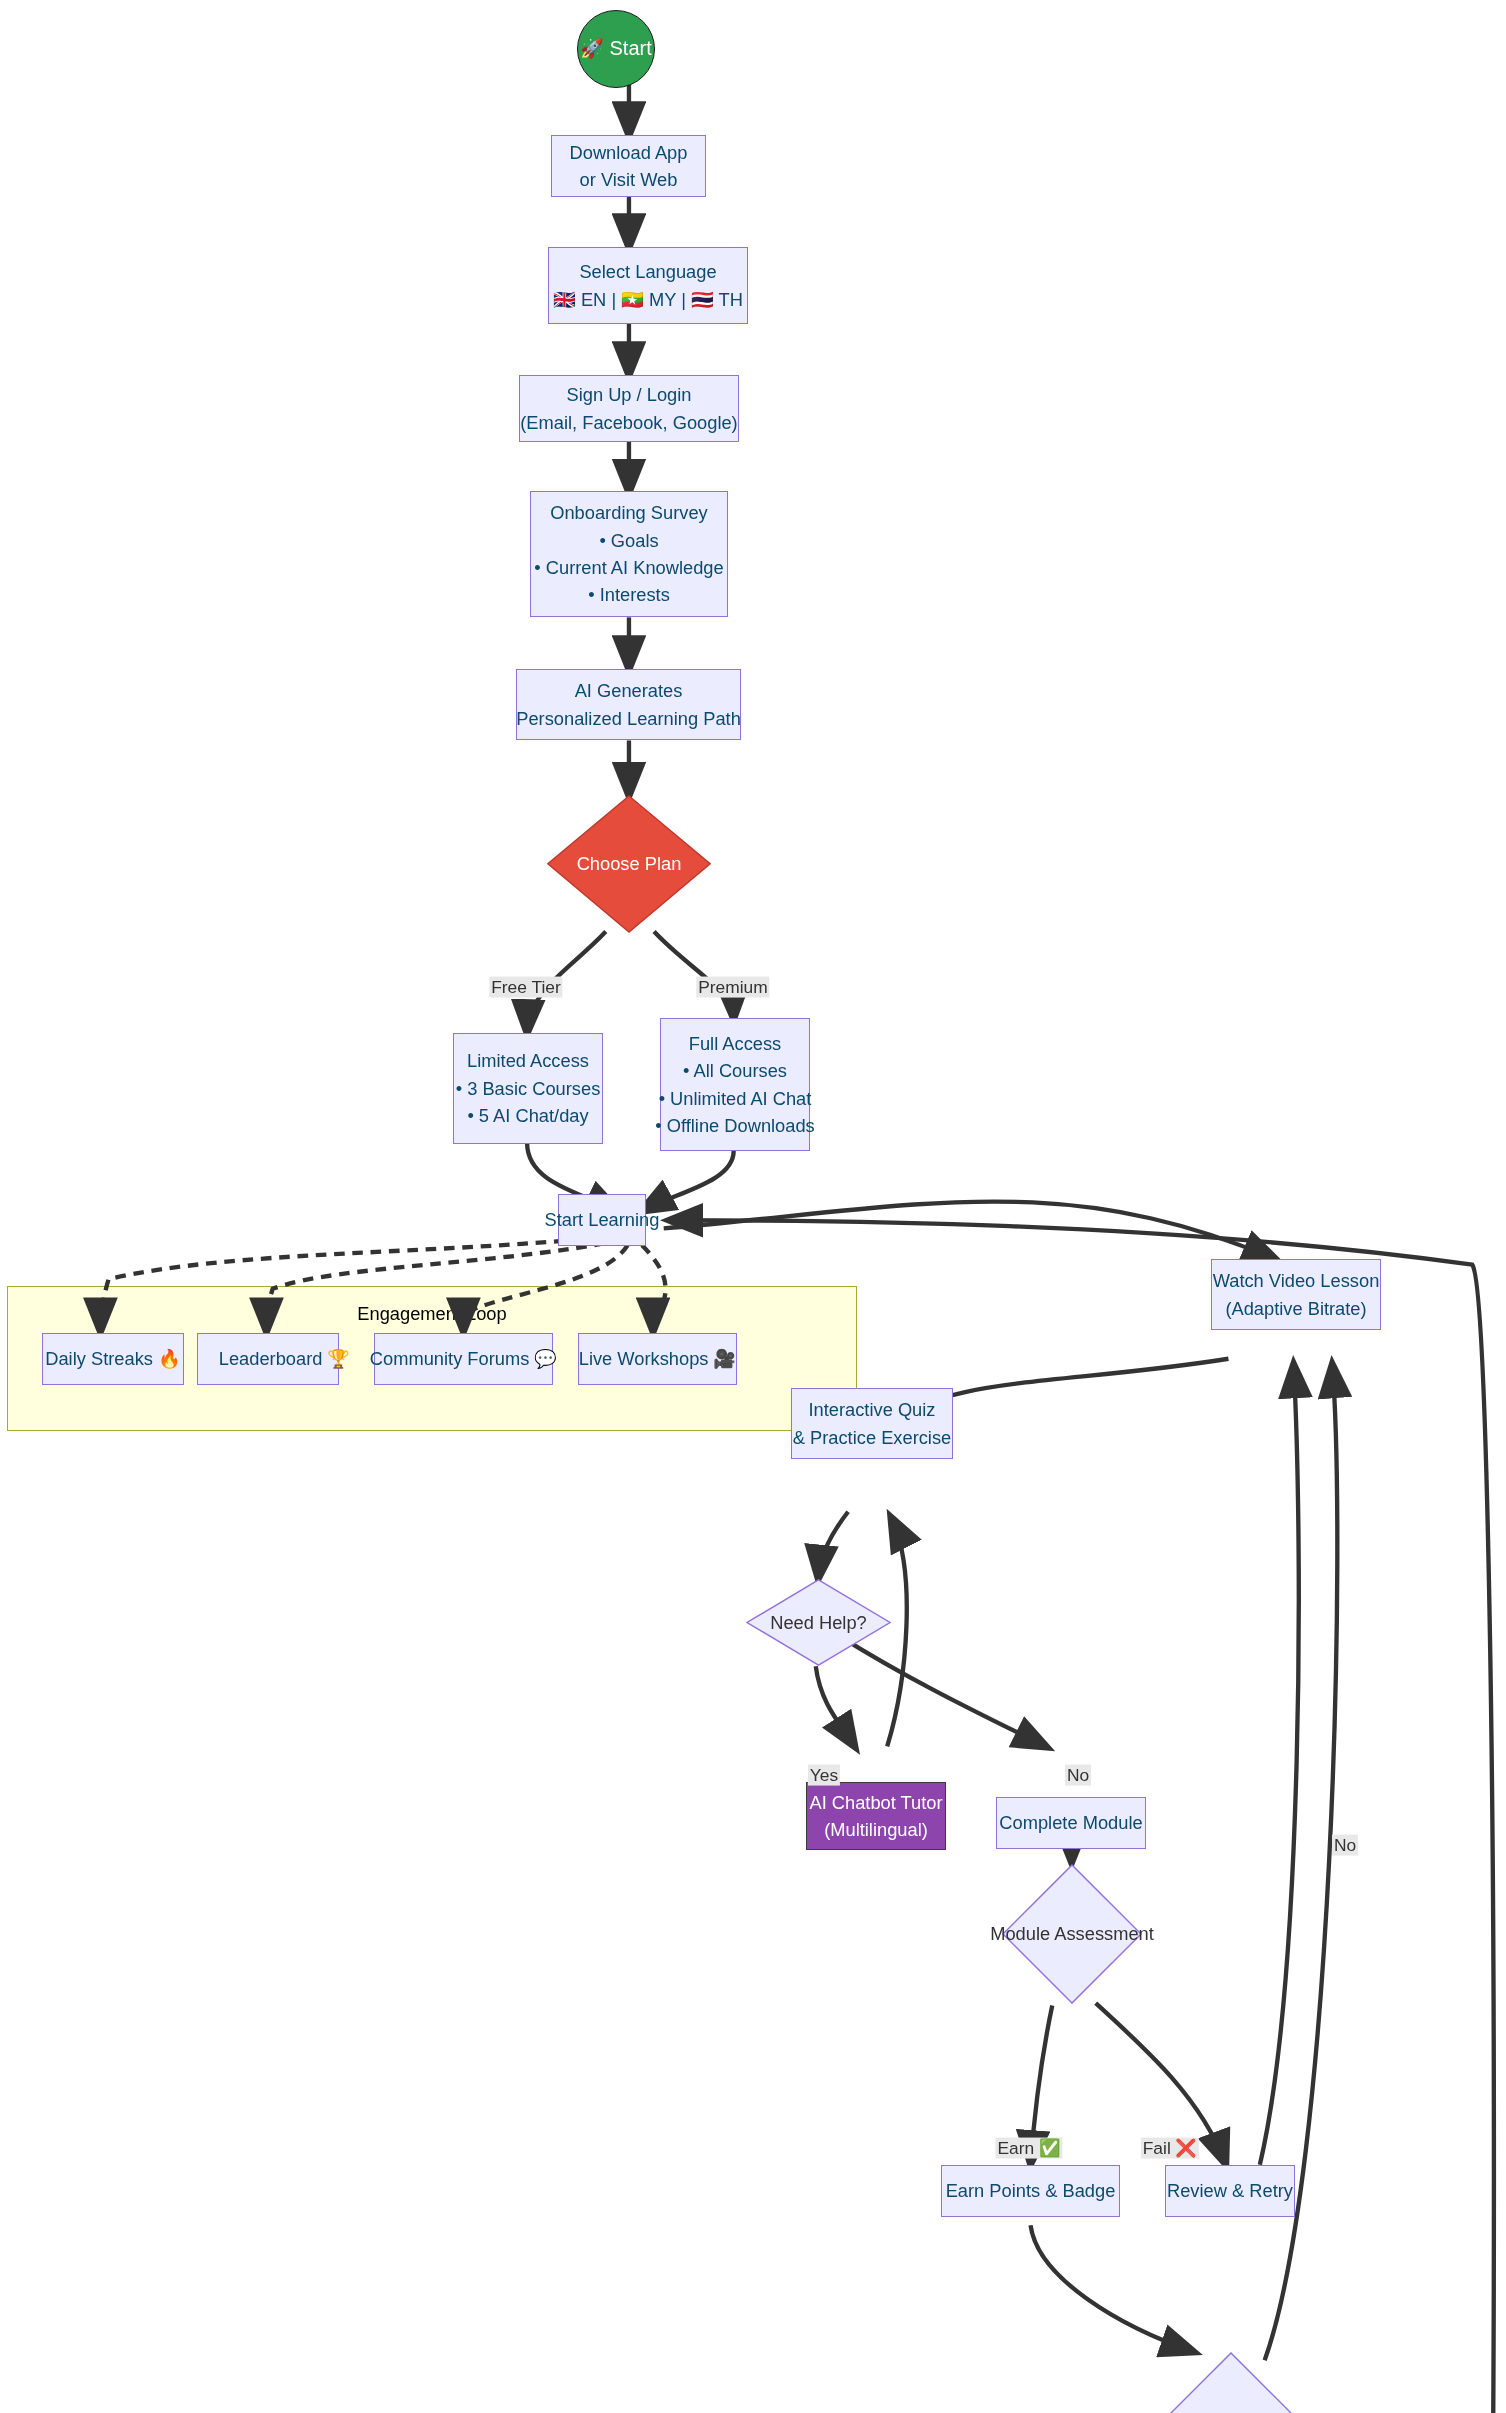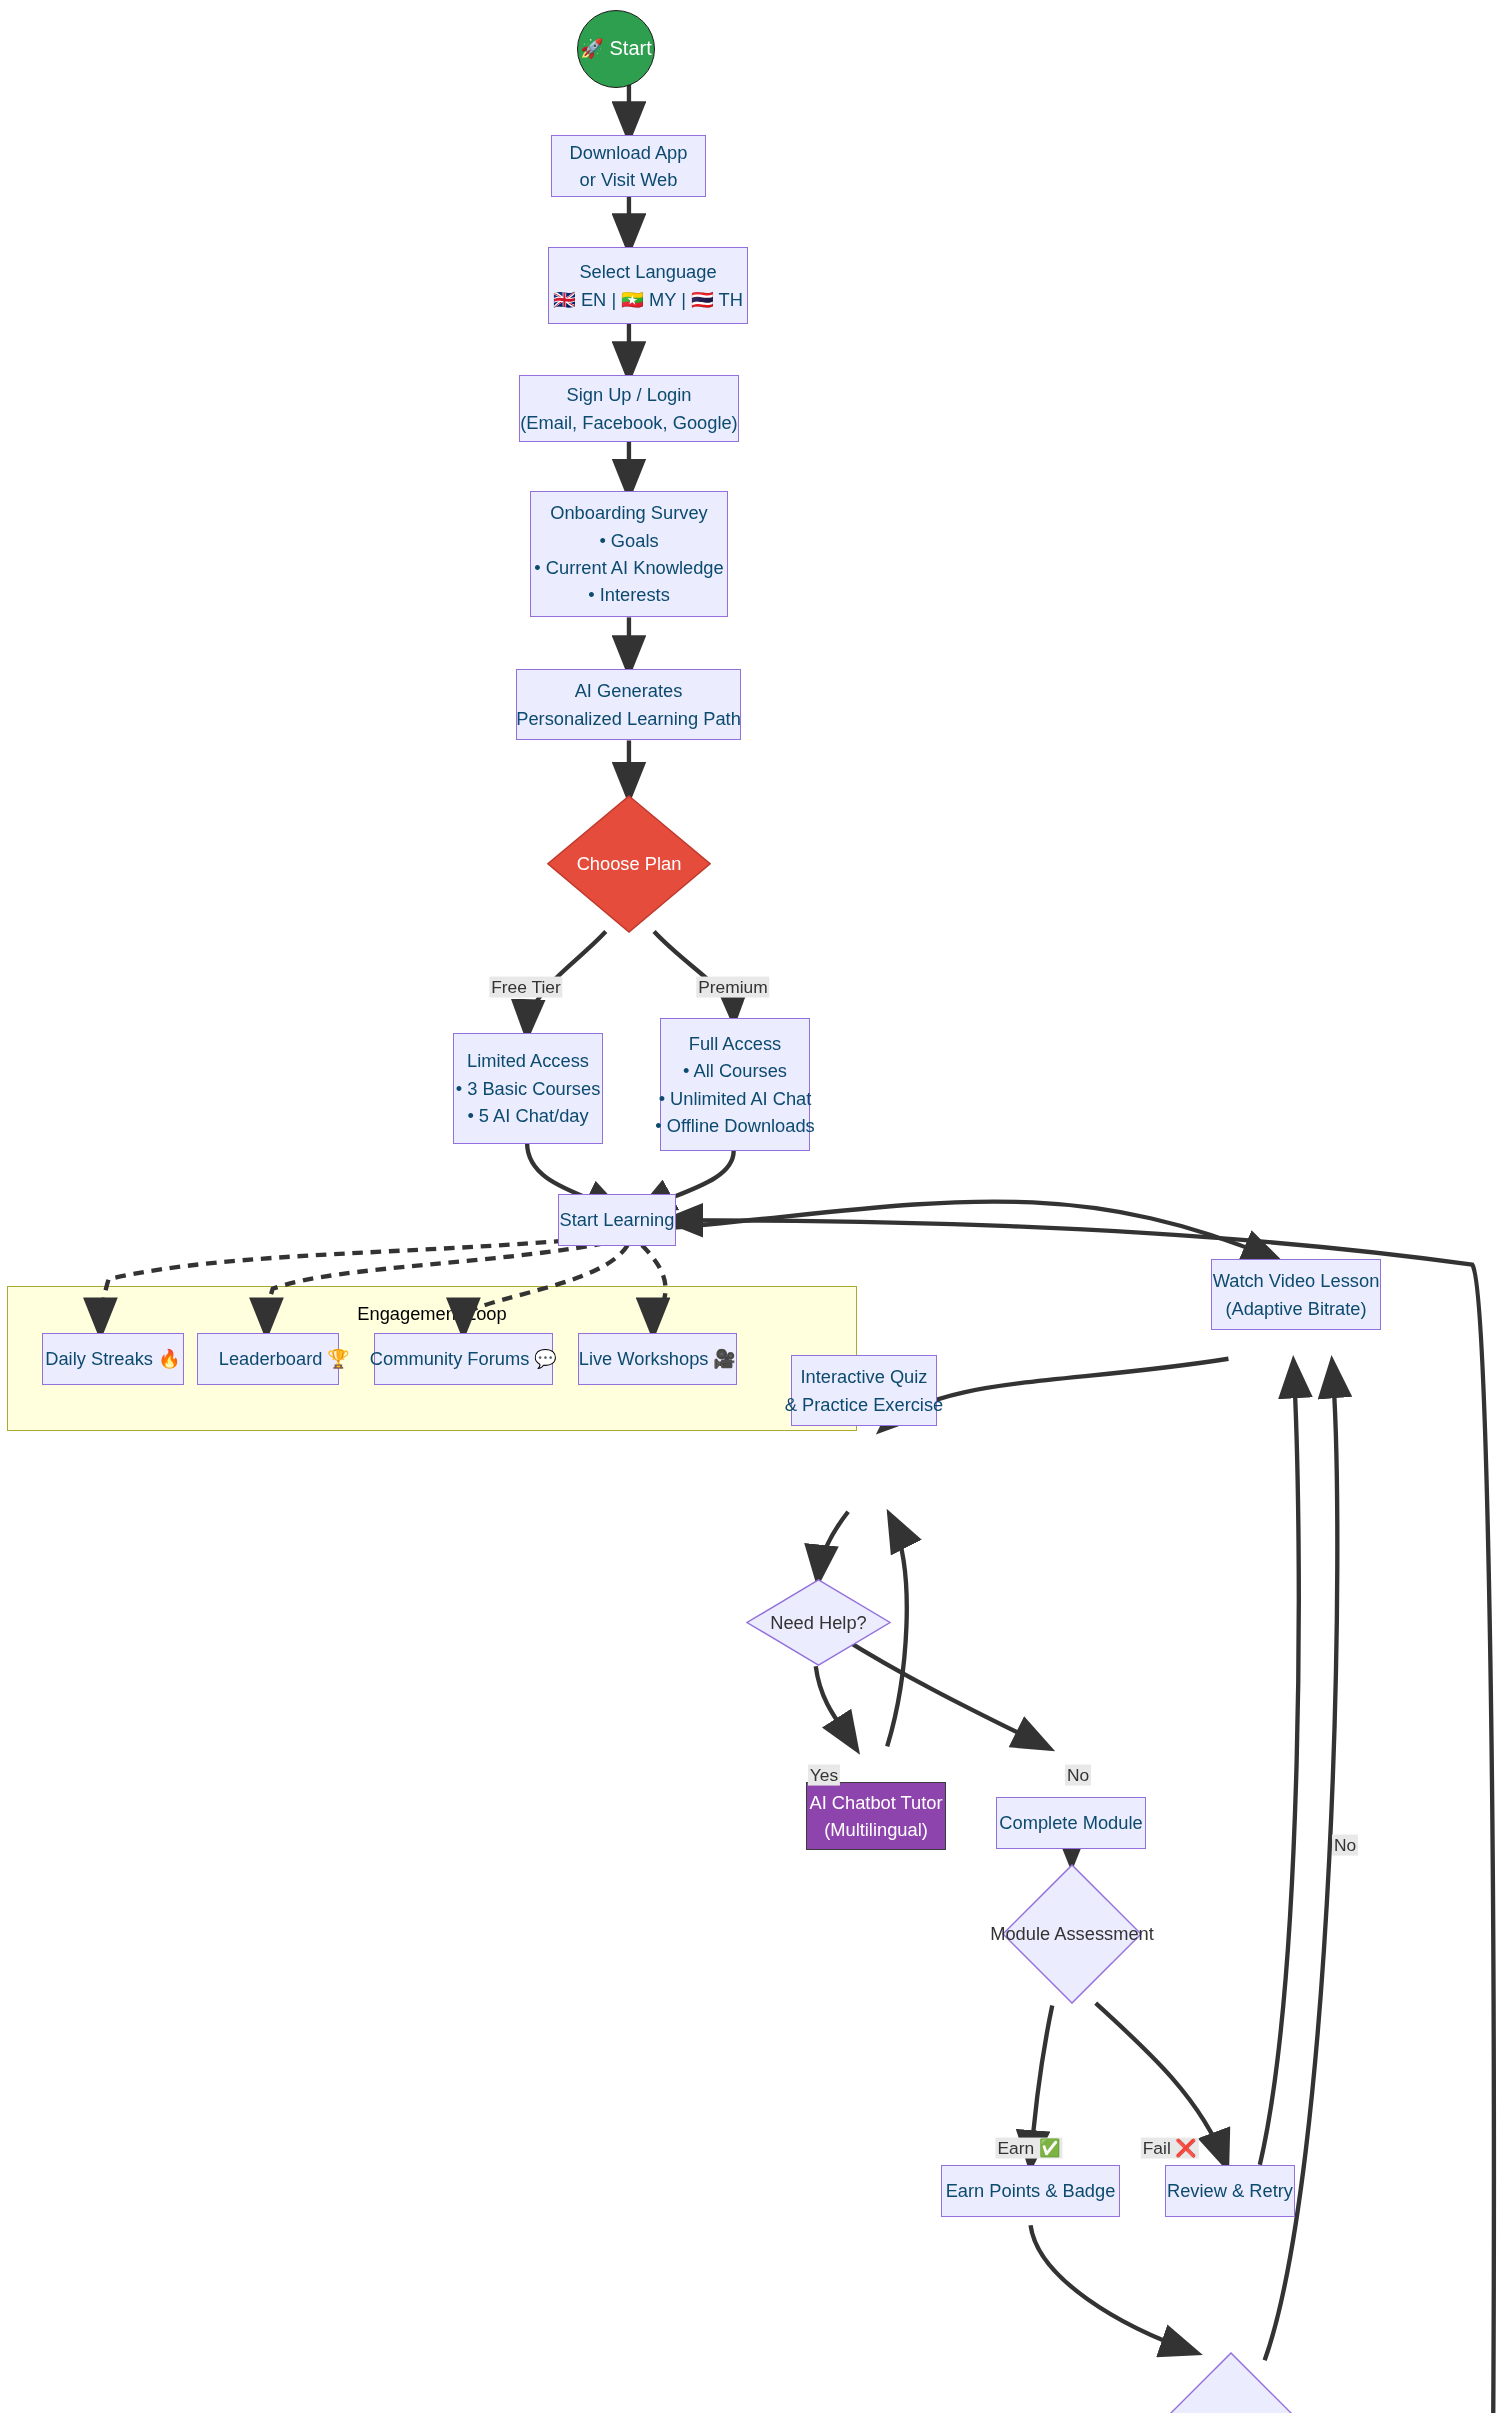--- a/index.html
+++ b/index.html
@@ -248,21 +248,21 @@
     <span class="ln">• 5 AI Chat/day</span>
   </div>
 
   <div class="node proc" style="left:660px; top:1018px; width:150px; height:133px;">
     <span class="ln">Full Access</span>
     <span class="ln">• All Courses</span>
     <span class="ln">• Unlimited AI Chat</span>
     <span class="ln">• Offline Downloads</span>
   </div>
 
-  <div class="node proc" style="left:558px; top:1194px; width:118px; height:52px;">
+  <div class="node proc" style="left:558px; top:1194px; width:88px; height:52px;">
     <span class="ln">Start Learning</span>
   </div>
 
   <div class="node proc" style="left:42px; top:1333px; width:142px; height:52px;">
     <span class="ln">Daily Streaks 🔥</span>
   </div>
   <div class="node proc" style="left:197px; top:1333px; width:142px; height:52px;padding-left:33px;">
     <span class="ln">Leaderboard 🏆</span>
   </div>
   <div class="node proc" style="left:374px; top:1333px; width:179px; height:52px;">
@@ -270,21 +270,21 @@
   </div>
   <div class="node proc" style="left:578px; top:1333px; width:159px; height:52px;">
     <span class="ln">Live Workshops 🎥</span>
   </div>
 
   <div class="node proc" style="left:1211px; top:1259px; width:170px; height:71px;">
     <span class="ln">Watch Video Lesson</span>
     <span class="ln">(Adaptive Bitrate)</span>
   </div>
 
-  <div class="node proc" style="left:791px; top:1355px; width:146px; height:71px;">
+  <div class="node proc" style="left:791px; top:1388px; width:162px; height:71px;">
     <span class="ln">Interactive Quiz</span>
     <span class="ln">&amp; Practice Exercise</span>
   </div>
 
   <div class="diamond-wrap" style="left:746px; top:1579px; width:145px; height:87px;">
     <svg class="diamond-shape" viewBox="0 0 300 180" preserveAspectRatio="none">
       <polygon points="150,2 298,90 150,178 2,90" fill="#ECECFF" stroke="#9370DB" stroke-width="3"></polygon>
     </svg>
     <span class="diamond-label">Need Help?</span>
   </div>

